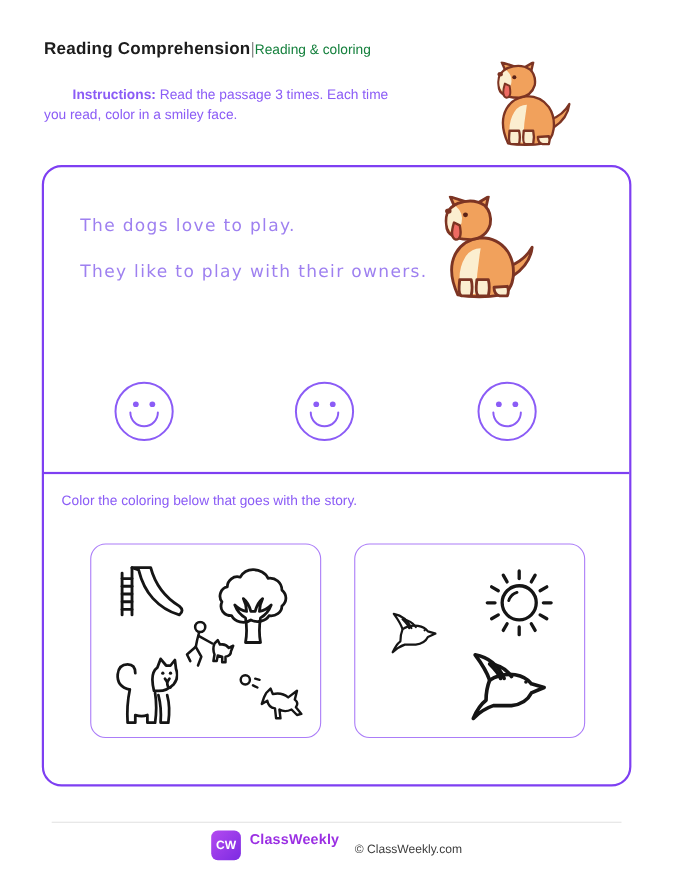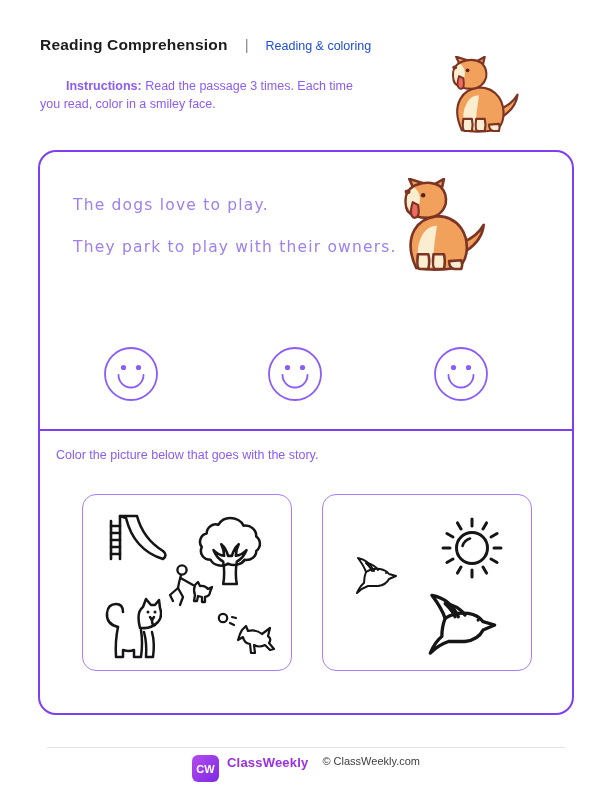--- a/index.html
+++ b/index.html
@@ -3,24 +3,24 @@
 <meta charset="utf-8">
 <style>
   html,body{margin:0;padding:0;}
   body{
     width:612px;height:792px;position:relative;background:#ffffff;
     font-family:"Liberation Sans",sans-serif;overflow:hidden;
   }
   .abs{position:absolute;}
 
   
-  .hdr{left:40px;top:36px;display:flex;align-items:baseline;gap:17px;}
+  .hdr{left:40px;top:36px;display:flex;align-items:baseline;gap:0;}
   .hdr .title{font-size:15.5px;font-weight:bold;color:#1c1c1c;letter-spacing:.2px;}
   .hdr .sep{font-size:15px;color:#8a8a8a;font-weight:300;}
-  .hdr .subtitle{font-size:12.5px;color:#1d4ed8;}
+  .hdr .subtitle{font-size:12.5px;color:#15803d;}
 
   .instructions{left:40px;top:78px;width:318px;font-size:12.5px;line-height:1.42;color:#8b5cf6;}
   .instructions b{font-weight:bold;padding-left:26px;}
 
   
   .main-box{
     left:38px;top:150px;width:536px;height:565px;box-sizing:border-box;
     border:2.5px solid #7e3ff2;border-radius:18px;background:#fff;
   }
   .passage{left:30px;top:44px;}
@@ -45,21 +45,21 @@
 
   
   .footer-divider{left:47px;top:747px;width:518px;border-top:1px solid #e3e3e3;}
   .footer{left:0;top:755px;width:612px;display:flex;justify-content:center;}
   .logo-badge{
     width:27px;height:27px;border-radius:6px;display:flex;align-items:center;justify-content:center;
     background:linear-gradient(135deg,#b44af0,#7c2be2);color:#fff;font-size:11px;font-weight:bold;
   }
   .brand{font-size:13px;font-weight:bold;color:#9b2fe3;margin-left:8px;letter-spacing:.2px;}
   .tagline{font-size:11px;color:#3d3d3d;margin-left:30px;}
-  .copyright{font-size:11px;color:#3d3d3d;margin-left:14px;}
+  .copyright{font-size:11px;color:#3d3d3d;margin-left:14px;margin-top:11px;}
 
   svg{display:block;}
 </style>
 </head>
 <body>
 
 <div class="abs hdr">
   <span class="title">Reading Comprehension</span>
   <span class="sep">|</span>
   <span class="subtitle">Reading &amp; coloring</span>
@@ -87,21 +87,21 @@
     <ellipse cx="26" cy="16" rx="3.4" ry="2.8" fill="#7c3423"></ellipse>
     <circle cx="44" cy="20" r="2.6" fill="#5b2317"></circle>
     <path d="M32 28 Q27 44 34 46 Q41 46 38 31 Z" fill="#ee6a62" stroke="#7c3423" stroke-width="2.5" stroke-linejoin="round"></path>
   </svg>
 </div>
 
 <div class="abs main-box">
 
   <div class="abs passage" style="left:33px;top:44px;">
     <p class="pline">The dogs love to play.</p>
-    <p class="pline">They park to play with their owners.</p>
+    <p class="pline">They like to play with their owners.</p>
   </div>
 
   <div class="abs corgi-large" style="left:345px;top:26px;">
     <svg width="104" height="97" viewBox="0 0 120 112">
       <g stroke="#7c3423" stroke-width="3" stroke-linejoin="round" stroke-linecap="round">
         <path d="M90 74 Q106 68 114 54 Q112 72 94 84 Z" fill="#f1a15c"></path>
         <path d="M36 104 Q24 78 34 60 Q42 46 60 44 Q78 44 88 58 Q96 70 94 86 Q92 100 82 104 Q58 108 36 104 Z" fill="#f1a15c"></path>
         <path d="M40 103 Q34 80 44 64 Q50 55 60 55 Q56 78 55 103 Z" fill="#fbeed0" stroke="none"></path>
         <path d="M38 88 Q36 104 40 105 L50 105 Q52 96 50 88 Z" fill="#fbeed0"></path>
         <path d="M56 88 Q54 104 58 105 L68 105 Q70 96 68 88 Z" fill="#fbeed0"></path>
@@ -137,21 +137,21 @@
     <svg class="smiley" viewBox="0 0 56 56">
       <circle cx="28" cy="28" r="26" fill="none" stroke="#8b5cf6" stroke-width="1.8"></circle>
       <circle cx="20.5" cy="21.5" r="2.6" fill="#8b5cf6"></circle>
       <circle cx="35.5" cy="21.5" r="2.6" fill="#8b5cf6"></circle>
       <path d="M15.5 29 A 12.5 12.5 0 0 0 40.5 29" fill="none" stroke="#8b5cf6" stroke-width="1.8" stroke-linecap="round"></path>
     </svg>
   </div>
 
   <div class="abs box-divider"></div>
 
-  <div class="abs color-prompt">Color the picture below that goes with the story.</div>
+  <div class="abs color-prompt">Color the coloring below that goes with the story.</div>
 
   <div class="abs pic-box pic-left">
     <div class="abs" style="left:16px;top:14px;">
       <svg width="74" height="60" viewBox="0 0 74 60" fill="none" stroke="#151515" stroke-width="2.6" stroke-linecap="round" stroke-linejoin="round">
         <path d="M12 12 V50"></path>
           <path d="M21 7 V50"></path>
         <path d="M12 17 H21"></path>
           <path d="M12 24 H21"></path>
           <path d="M12 31 H21"></path>
           <path d="M12 38 H21"></path>

